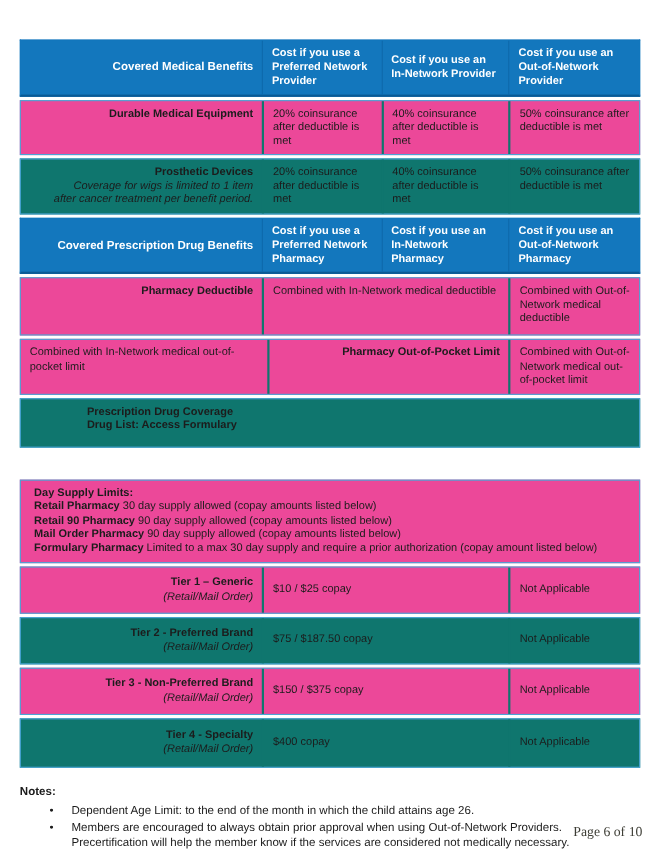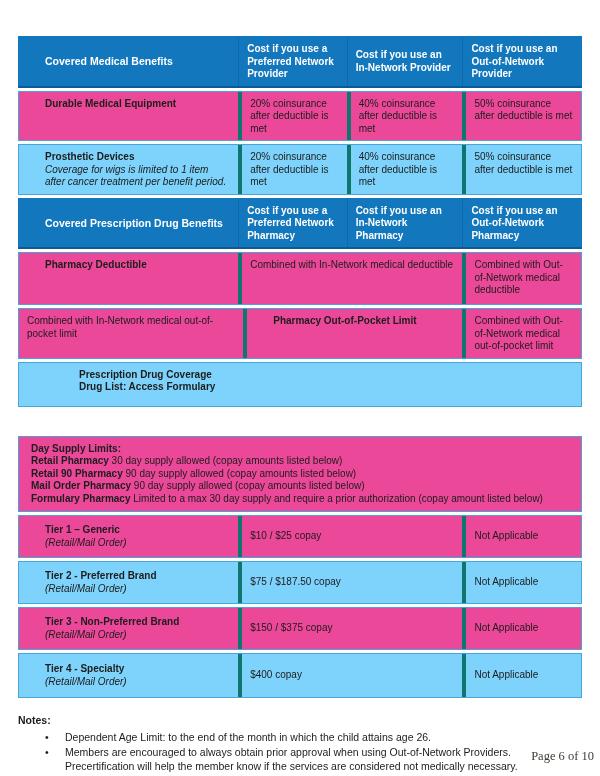--- a/index.html
+++ b/index.html
@@ -11,45 +11,45 @@
     color: #1c1c1c;
     -webkit-font-smoothing: antialiased;
   }
   .doc { padding: 36px 18px 0 18px; }
 
   
   .row {
     display: flex;
     border: 1px solid #4aa5d6;
     margin-bottom: 3px;
-    background: #7dd3fc;
+    background: #0f766e;
     box-sizing: border-box;
     font-size: 10px;
     line-height: 1.25;
   }
   .row.tint { background: #ec4899; }
   .row.head {
     background: #1377bd;
     border: 1px solid #1377bd;
     border-bottom: 2px solid #0b5a94;
     color: #ffffff;
   }
   .cell {
     padding: 6px 8px 5px 8px;
     box-sizing: border-box;
     display: flex;
     flex-direction: column;
     justify-content: flex-start;
   }
-  .cell + .cell { border-left: 4px solid #0f766e; }
+  .cell + .cell { border-left: 2px solid #0f766e; }
   .head .cell + .cell { border-left: 1px solid #0e69ab; }
   .head .cell { justify-content: center; font-weight: bold; font-size: 10px; }
   .head .title-cell { font-size: 10.5px; }
 
-  .c1 { width: 39%; padding-left: 26px; }
+  .c1 { width: 39%; padding-left: 26px; text-align: right; }
   .c2 { width: 19.3%; }
   .c3 { width: 20.6%; }
   .c4 { width: 21.1%; }
   .cspan { width: 39.9%; }  
   .cfull { width: 100%; padding-left: 12px; }
 
   .bold { font-weight: bold; }
   .italic { font-style: italic; }
 
   
@@ -69,21 +69,21 @@
   .notes { margin: 15px 18px 0 0; font-size: 10.5px; line-height: 1.35; }
   .notes-title { font-weight: bold; margin-bottom: 3px; }
   .note-item { display: flex; margin-bottom: 1px; }
   .bullet { flex: none; width: 20px; margin-left: 27px; }
   .bullet::before { content: "\2022"; }
   .note-text { flex: 1; padding-right: 4px; }
 
   
   .footer {
     position: absolute;
-    right: 6px; top: 749px;
+    right: 16px; top: 749px;
     font-family: "Liberation Serif", serif;
     font-size: 12.5px;
     color: #3d3d35;
   }
 </style>
 </head>
 <body>
 
 <div class="doc">
 

